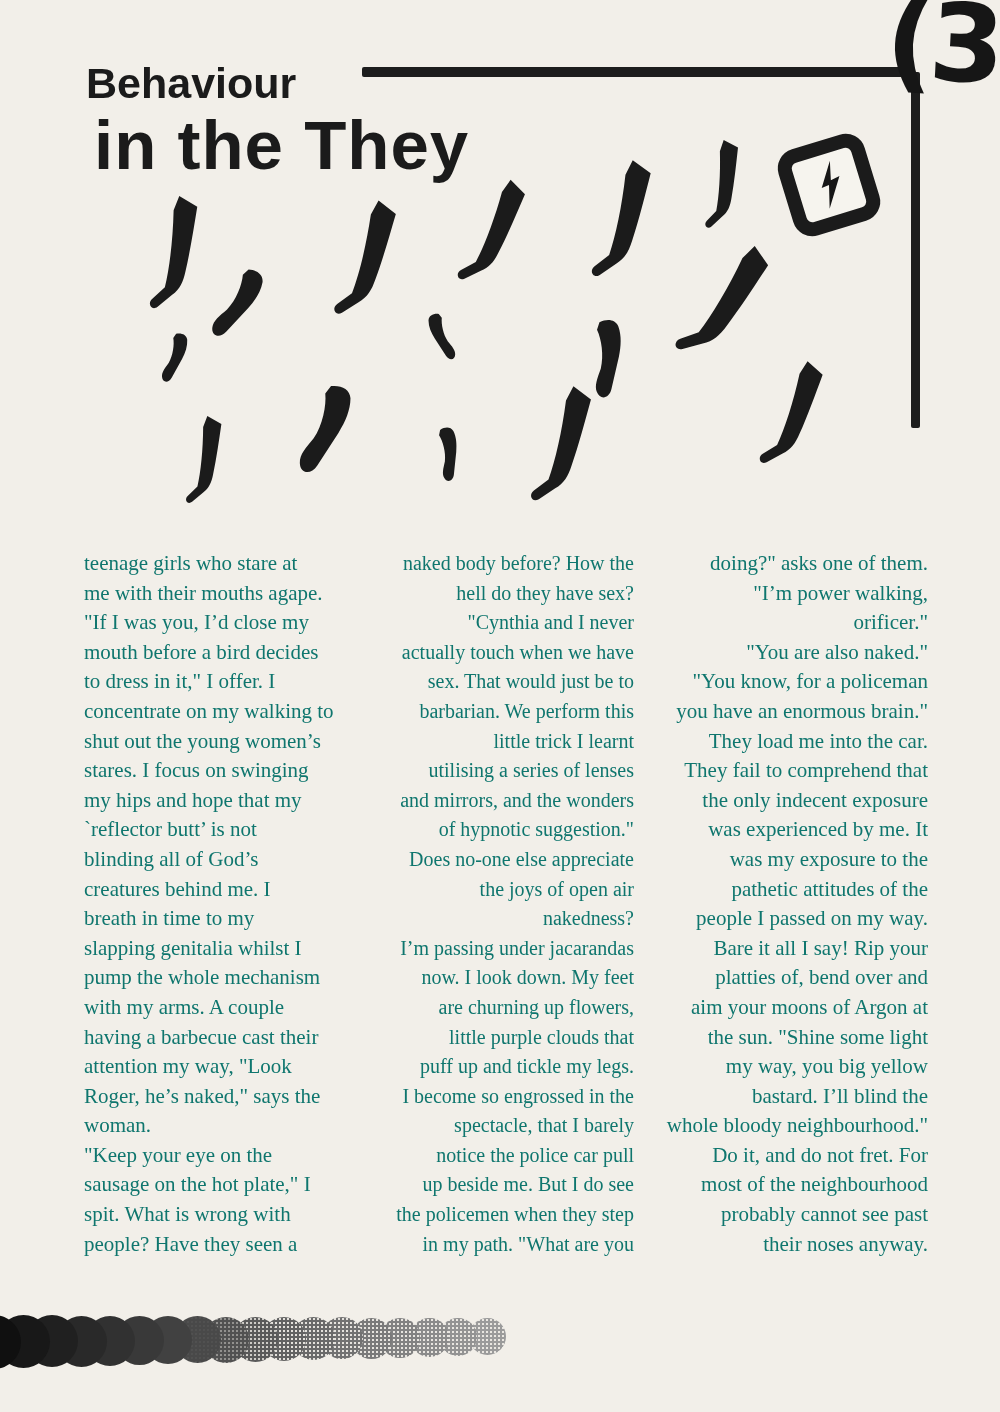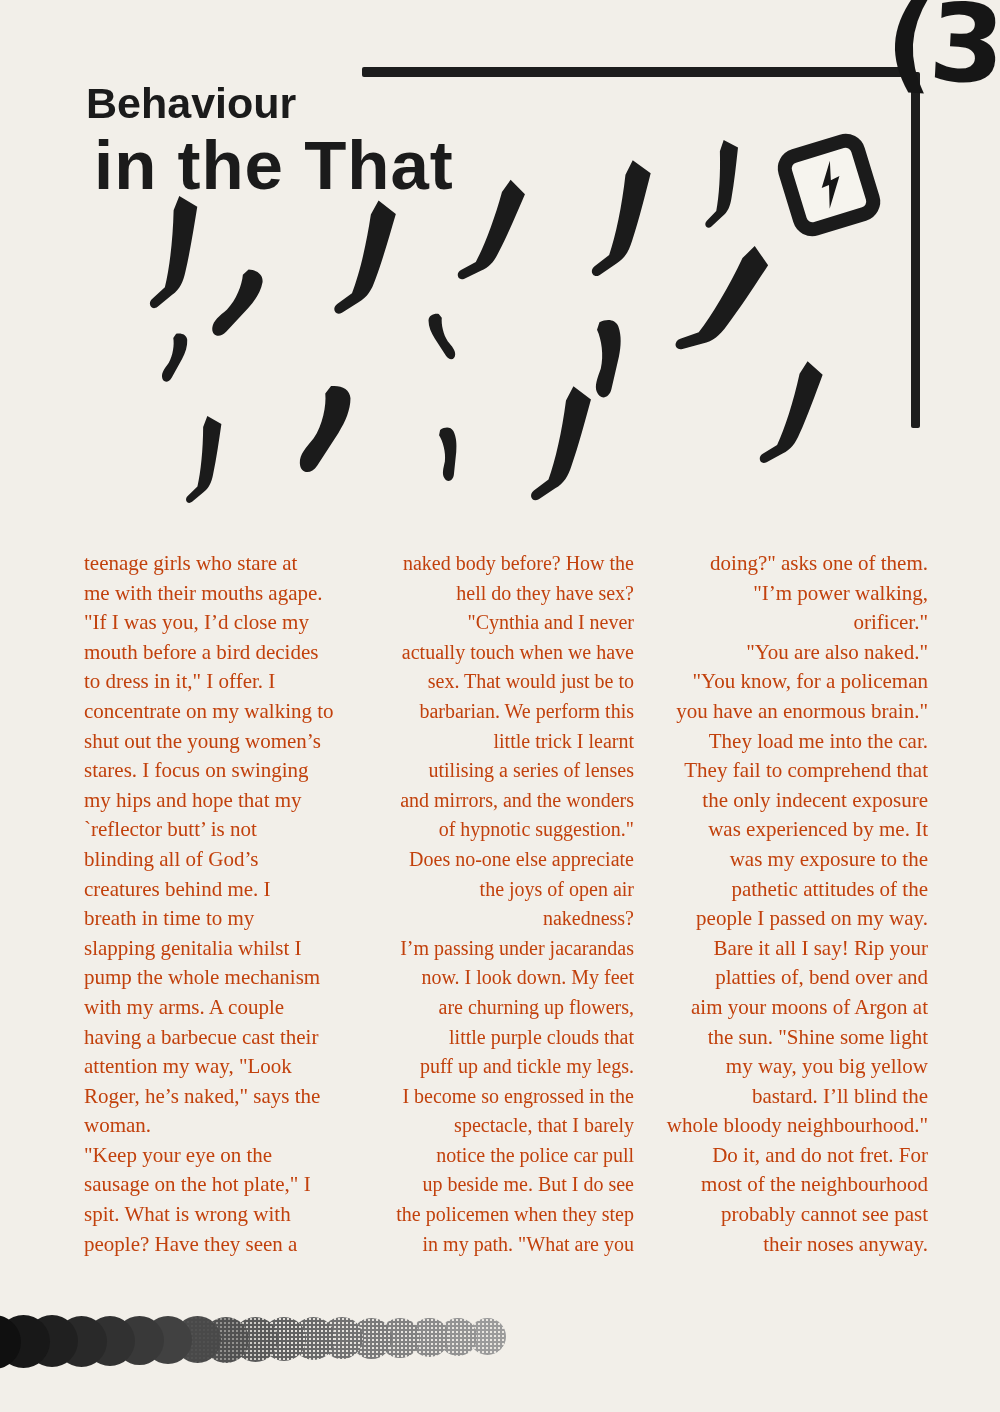--- a/index.html
+++ b/index.html
@@ -5,62 +5,62 @@
   html,body{margin:0;padding:0;}
   body{
     width:1000px;height:1412px;overflow:hidden;position:relative;
     background:#f2efe9;
     font-family:"Liberation Serif", serif;
   }
   .page{position:absolute;inset:0;}
   
   .title-block{position:absolute;left:86px;top:62px;color:#1b1b1b;
     font-family:"Liberation Sans", sans-serif;font-weight:bold;line-height:1;}
-  .title-line1{display:block;font-size:43px;letter-spacing:0px;margin-top:20px;}
+  .title-line1{display:block;font-size:43px;letter-spacing:0px;}
   .title-line2{display:block;font-size:69px;letter-spacing:1px;margin-left:8px;margin-top:6px;}
   
   .rule-h{position:absolute;left:362px;top:67px;width:548px;height:10px;background:#1d1d1d;border-radius:2px;}
   .rule-v{position:absolute;left:911px;top:72px;width:9px;height:356px;background:#1d1d1d;border-radius:2px;}
   
   .page-number{position:absolute;left:886px;top:-20px;color:#161616;
     font-family:"DejaVu Sans", sans-serif;font-weight:bold;font-size:108px;
     letter-spacing:-6px;transform:rotate(3deg);}
   
   .badge{position:absolute;left:784px;top:140px;width:62px;height:62px;
     background:#f6f4ee;border:14px solid #1b1b1b;border-radius:20px;
     transform:rotate(-17deg);display:flex;align-items:center;justify-content:center;}
   .badge svg{width:48px;height:52px;}
   
   .feet-layer{position:absolute;inset:0;pointer-events:none;}
   .foot-item{position:absolute;}
   .foot-item svg{display:block;overflow:visible;}
   
   .columns{position:absolute;left:84px;top:549px;width:844px;
-    display:grid;grid-template-columns:288px 262px 294px;color:#c2410c;}
+    display:grid;grid-template-columns:288px 262px 294px;color:#0f766e;}
   .col{white-space:pre-line;font-size:21px;line-height:29.6px;}
   .col-left{text-align:left;}
   .col-center{text-align:right;font-size:20px;}
   .col-right{text-align:right;}
   
   .bottom-bar{position:absolute;left:0;top:0;width:1000px;height:1412px;pointer-events:none;}
   .bar-circle{position:absolute;border-radius:50%;}
 </style>
 </head>
 <body>
 
 <div class="page">
 
   <div class="rule-h"></div>
   <div class="rule-v"></div>
 
   <div class="page-number">(3</div>
 
   <h1 class="title-block" style="margin:0;">
     <span class="title-line1">Behaviour</span>
-    <span class="title-line2">in the That</span>
+    <span class="title-line2">in the They</span>
   </h1>
 
   <div class="badge">
     <svg viewBox="0 0 60 66">
       <path d="M40 4 L20 34 L30 33 L22 62 L46 26 L34 28 Z" fill="#161616"></path>
     </svg>
   </div>
 
   <div class="feet-layer">
       <div class="foot-item" style="left: 148px; top: 196px;">

